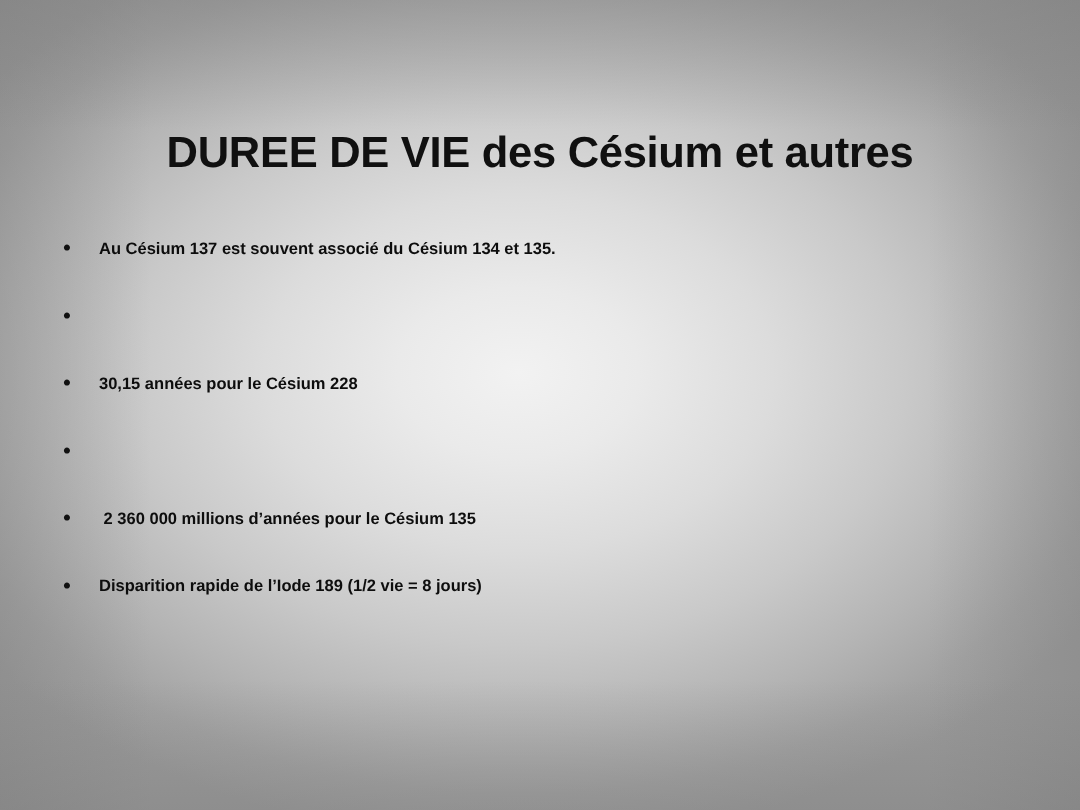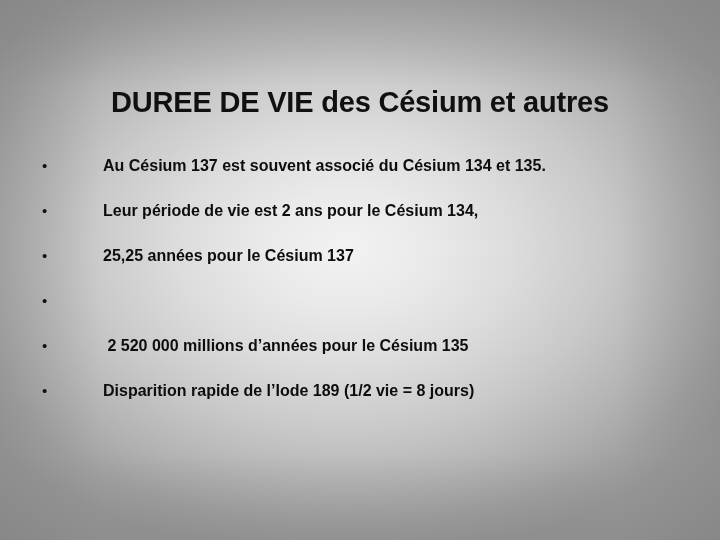--- a/index.html
+++ b/index.html
@@ -67,59 +67,57 @@
     width: 30px;
     flex: 0 0 30px;
     font-size: 15px;
     line-height: 20px;
     color: #111;
     text-align: left;
     padding-left: 6px;
     box-sizing: border-box;
   }
   .bullet-text {
-    font-size: 16px;
+    font-size: 11px;
     line-height: 20px;
     font-weight: bold;
     color: #0d0d0d;
     white-space: pre;
-    margin-left: 37px;
   }
 </style>
 </head>
 <body>
 
 <div class="slide">
 
   <div class="title">DUREE DE VIE des Césium et autres</div>
 
   <div class="bullets">
 
     <div class="bullet-row">
       <span class="bullet-dot">•</span>
       <span class="bullet-text">Au Césium 137 est souvent associé du Césium 134 et 135.</span>
     </div>
 
     <div class="bullet-row">
       <span class="bullet-dot">•</span>
-      <span class="bullet-text">Leur période de vie est 2 ans pour le Césium 134,</span>
     </div>
 
     <div class="bullet-row">
       <span class="bullet-dot">•</span>
-      <span class="bullet-text">25,25 années pour le Césium 137</span>
+      <span class="bullet-text">30,15 années pour le Césium 228</span>
     </div>
 
     <div class="bullet-row">
       <span class="bullet-dot">•</span>
     </div>
 
     <div class="bullet-row">
       <span class="bullet-dot">•</span>
-      <span class="bullet-text"> 2 520 000 millions d’années pour le Césium 135</span>
+      <span class="bullet-text"> 2 360 000 millions d’années pour le Césium 135</span>
     </div>
 
     <div class="bullet-row">
       <span class="bullet-dot">•</span>
       <span class="bullet-text">Disparition rapide de l’Iode 189 (1/2 vie = 8 jours)</span>
     </div>
 
   </div>
 </div>
 

